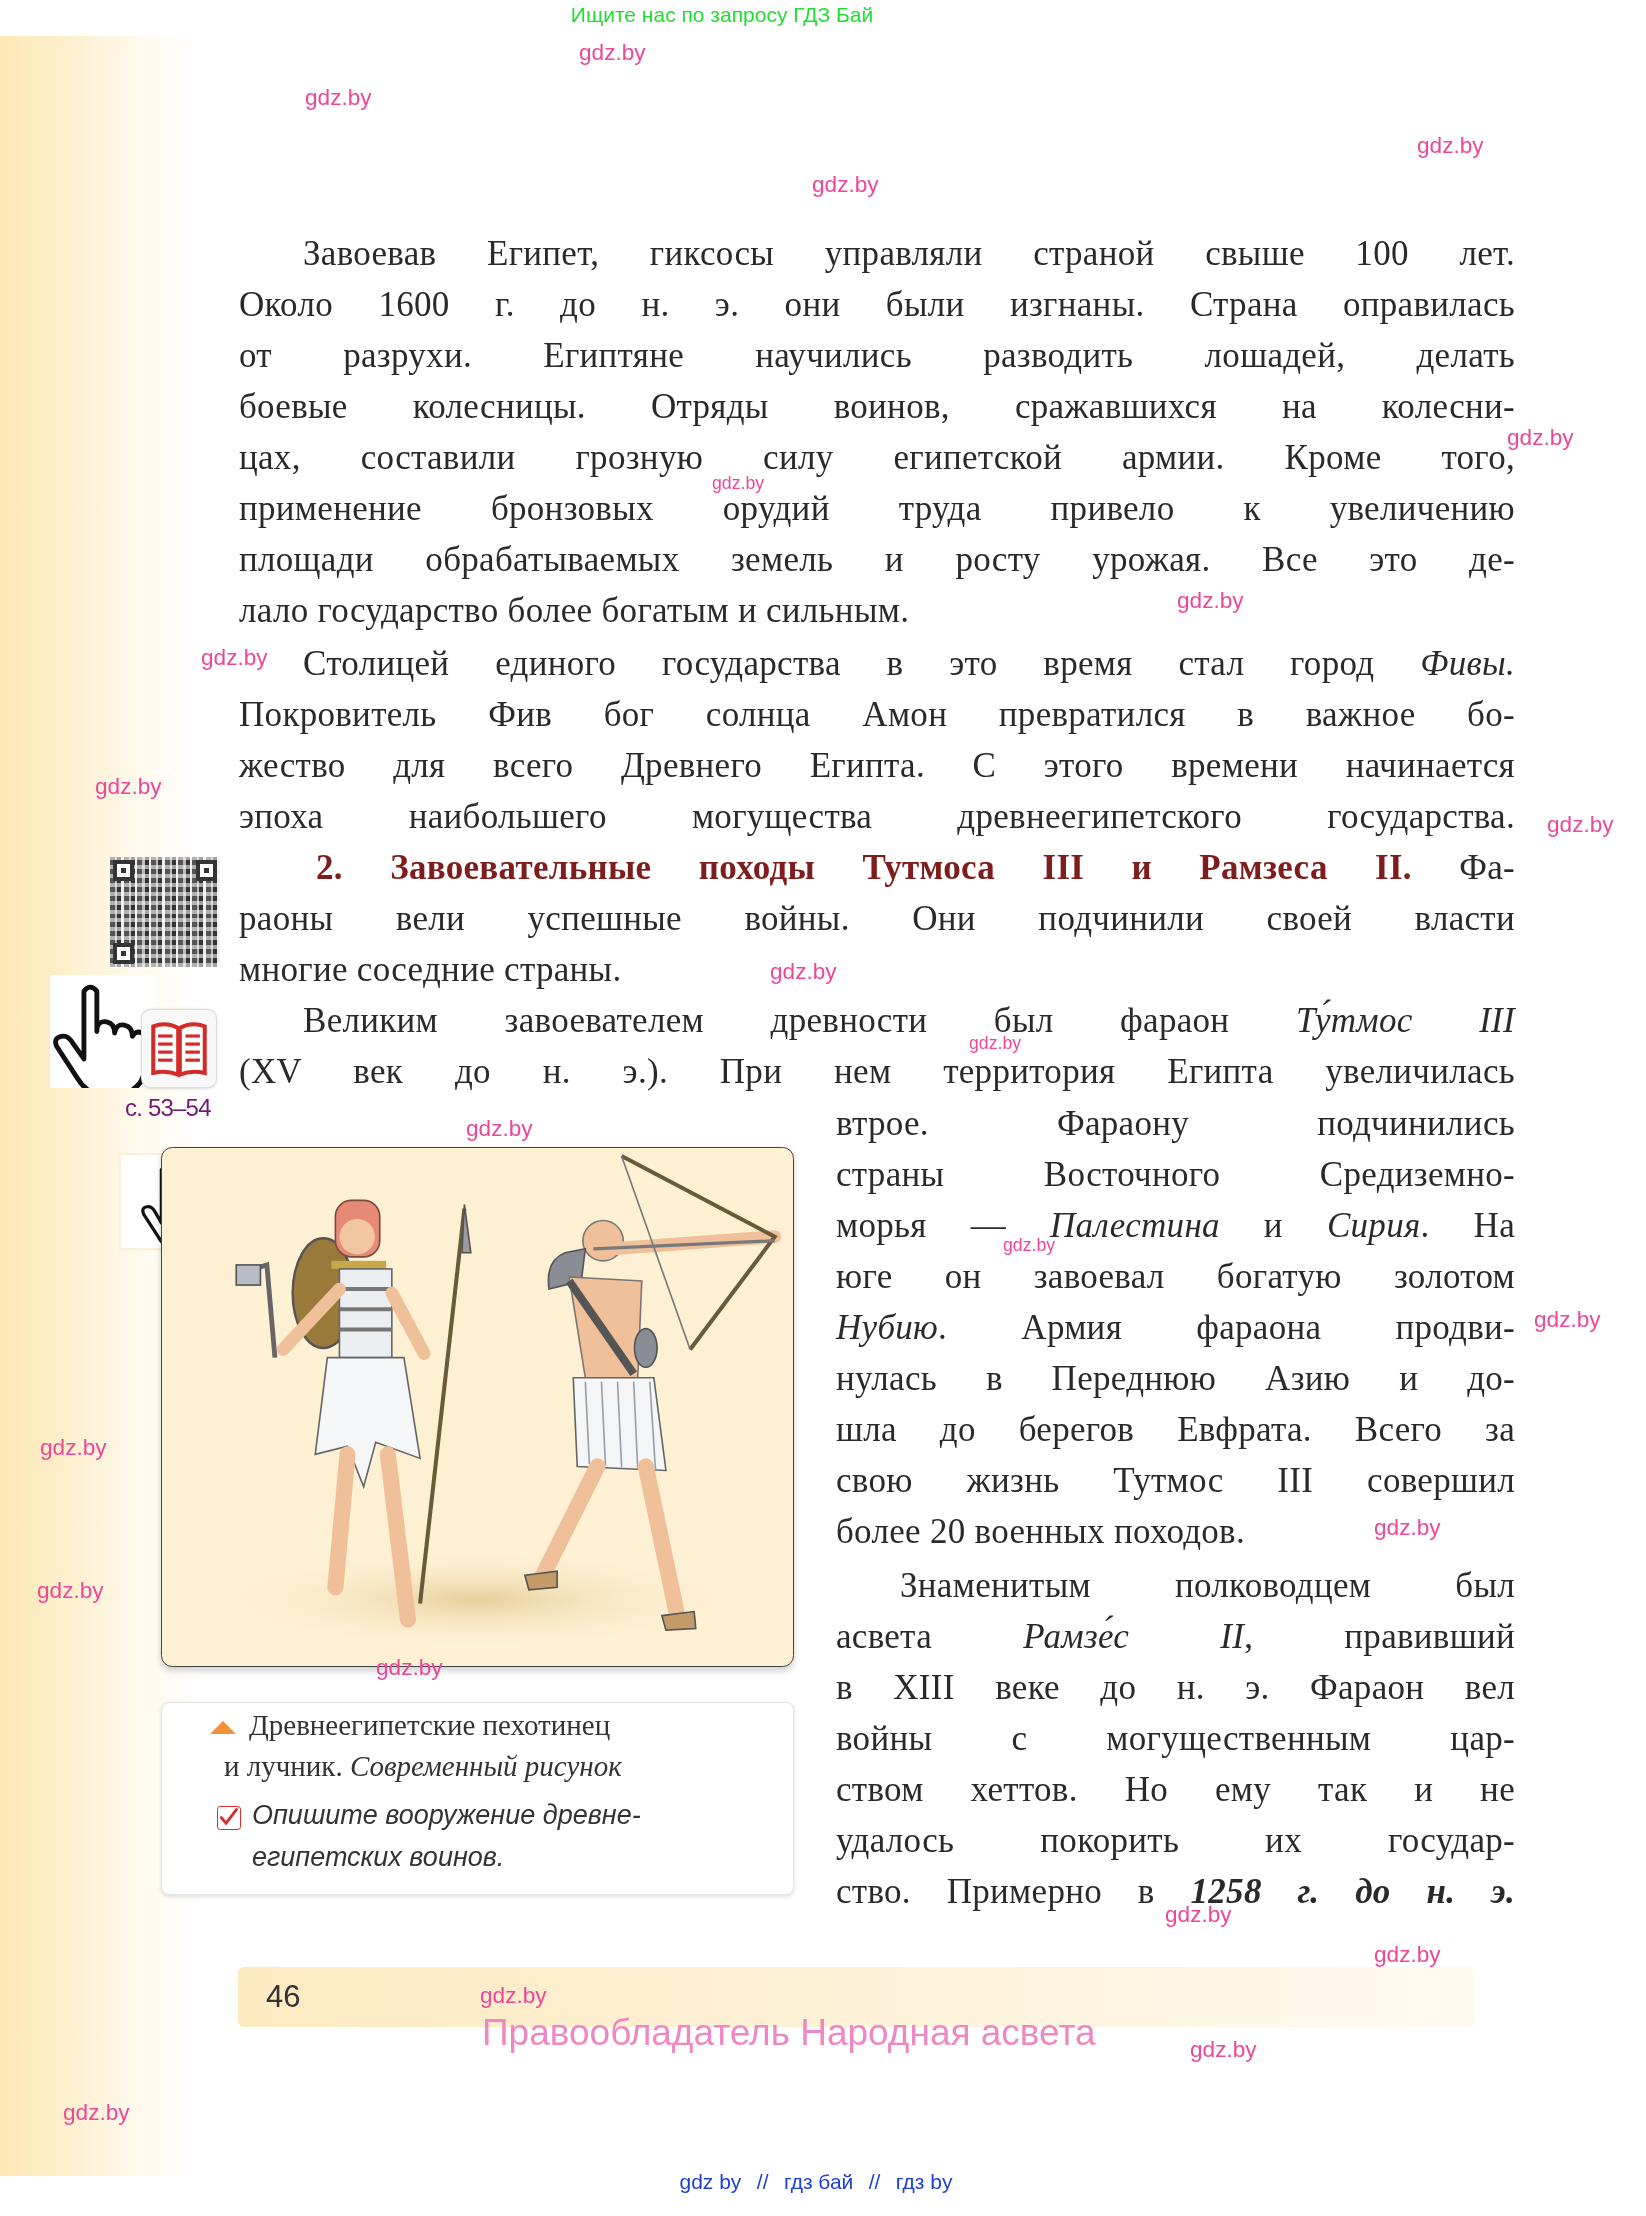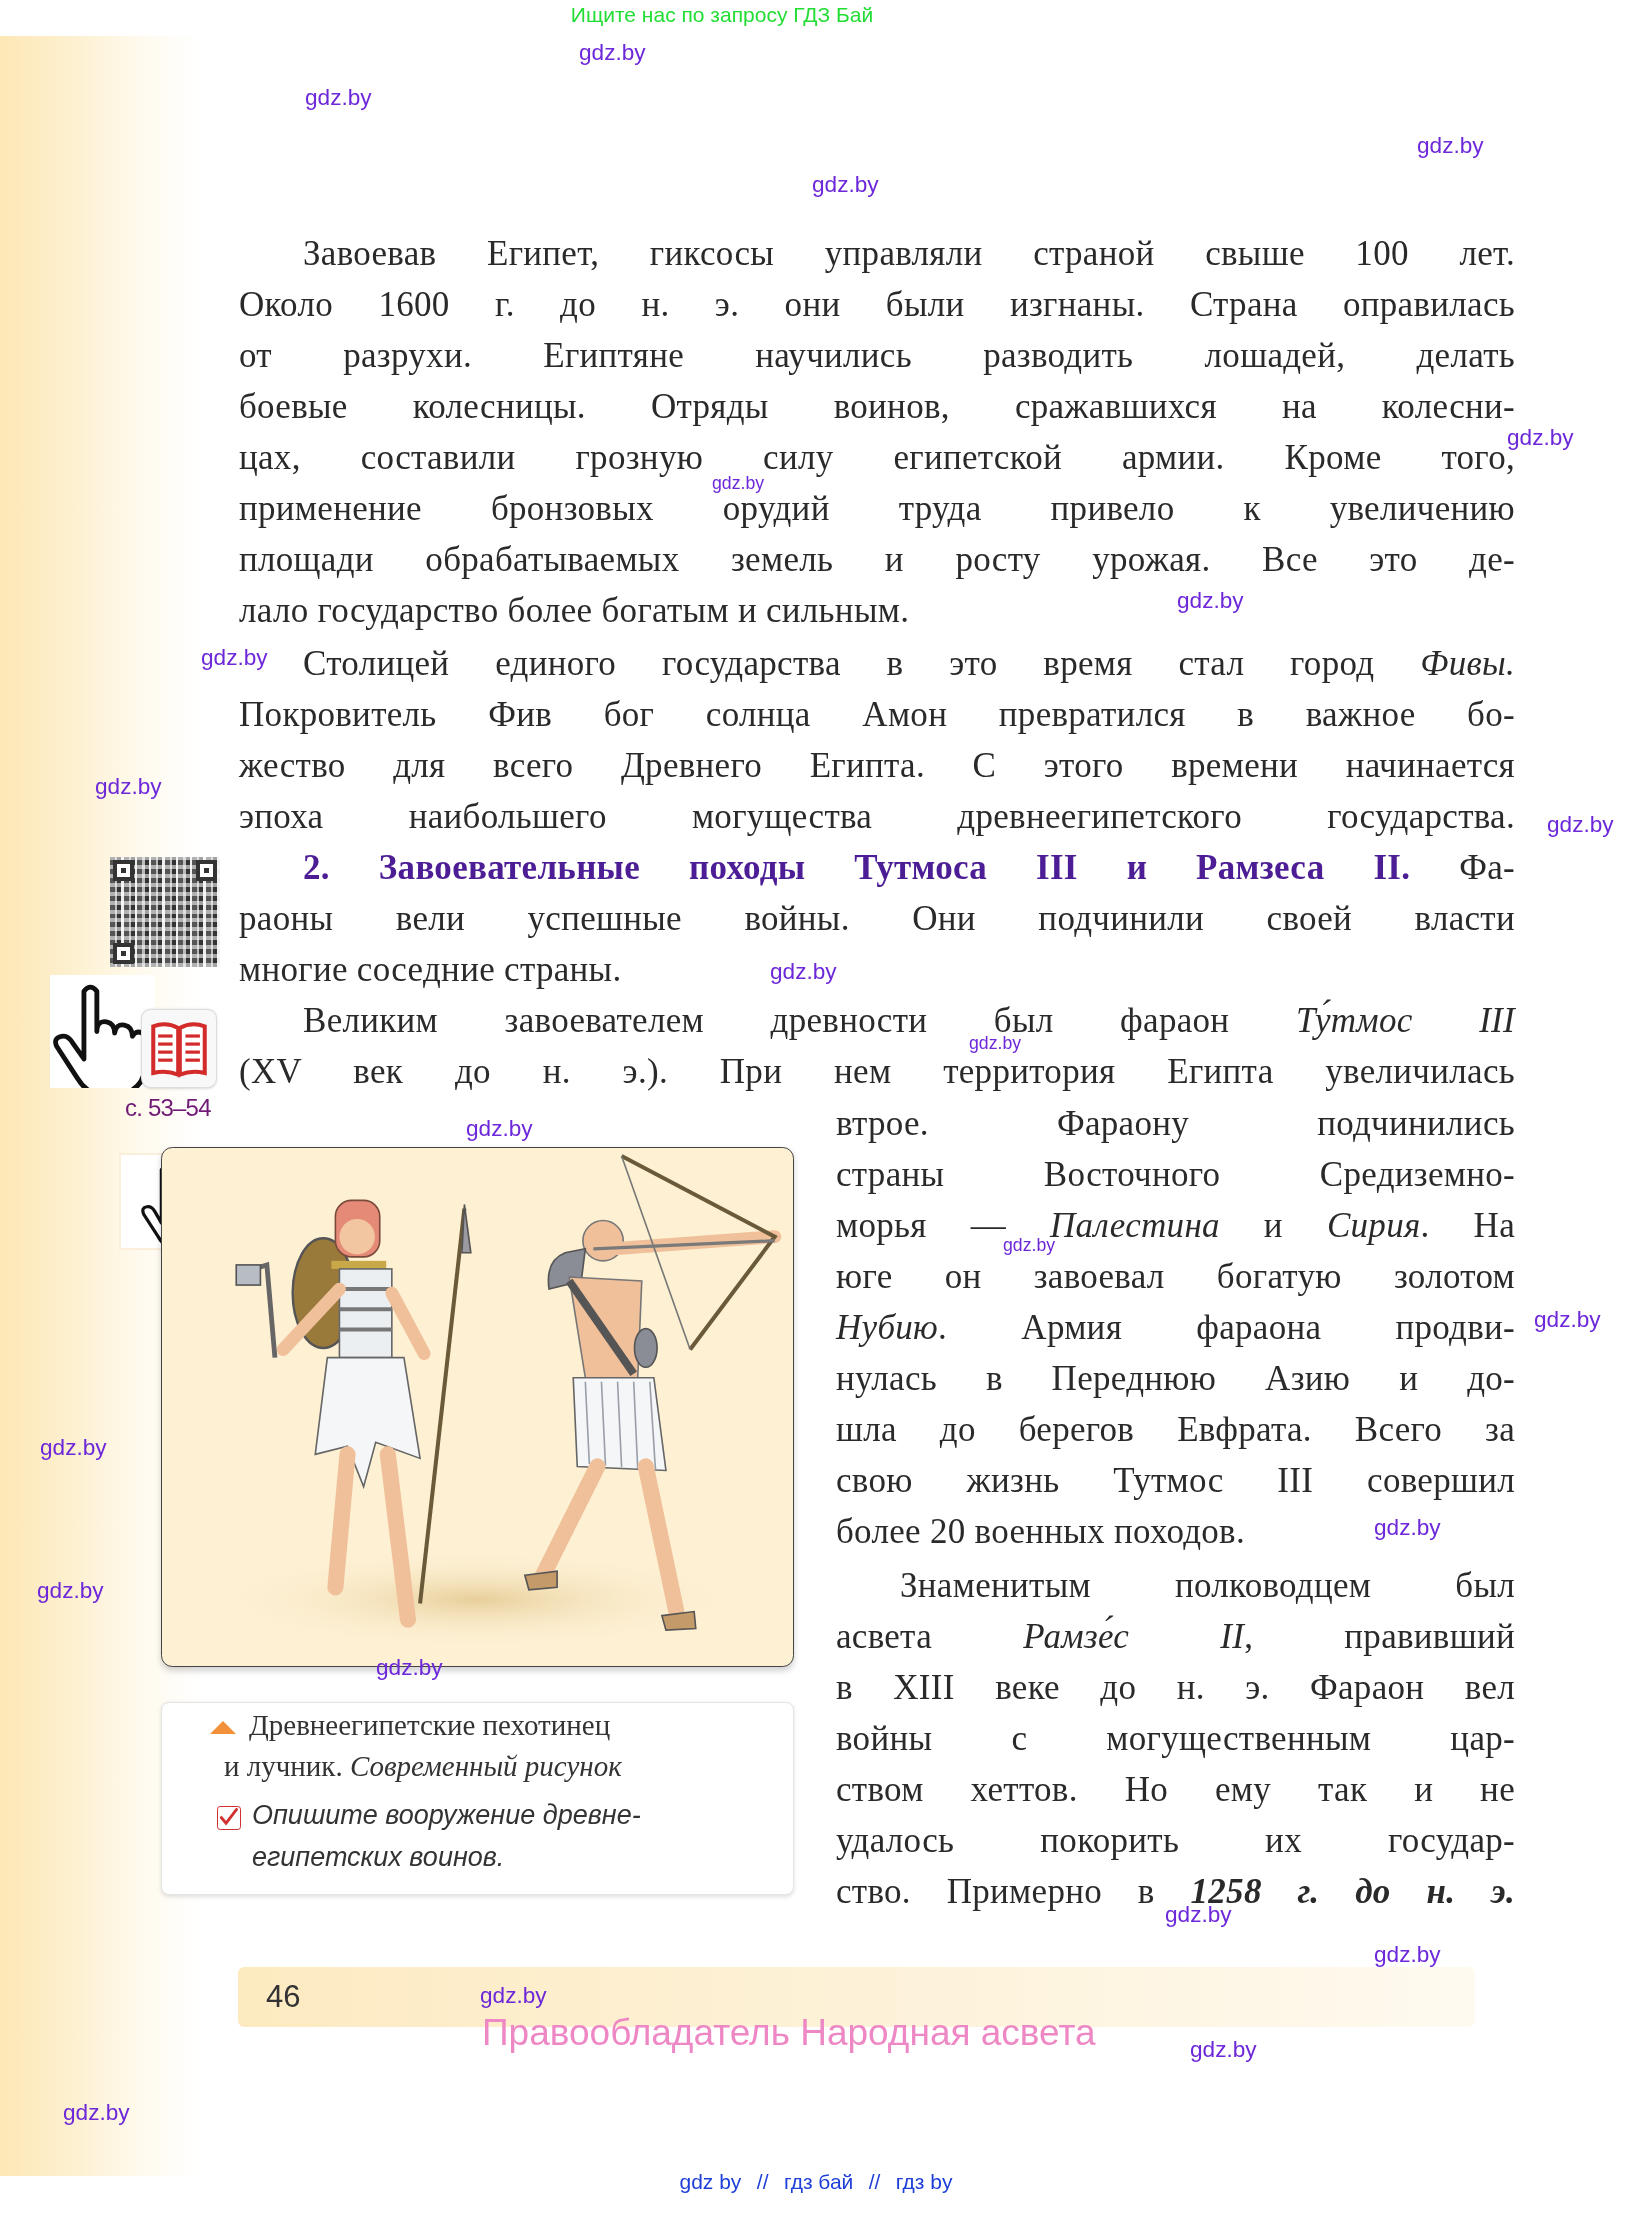--- a/index.html
+++ b/index.html
@@ -11,33 +11,33 @@
   .margin-strip {
     position:absolute; left:0; top:36px; width:201px; height:2140px;
     background:linear-gradient(to right,#fde7b5 0%,#fdf0cf 35%,#fffaee 70%,#ffffff 100%);
   }
   .top-banner {
     position:absolute; left:0; top:3.2px; width:1444px; text-align:center;
     font-family:"Liberation Sans","DejaVu Sans",sans-serif; font-size:21px; color:#22dd33;
   }
   .wm {
     position:absolute; font-family:"Liberation Sans","DejaVu Sans",sans-serif;
-    font-size:22.6px; color:#6d28d9; white-space:nowrap;
+    font-size:22.6px; color:#ec4899; white-space:nowrap;
   }
   .wm.small { font-size:17.7px; }
   .para {
     position:absolute; left:239px; width:1276px;
     font-size:35px; line-height:51px; color:#2a2a2a;
     text-align:justify; text-align-last:justify; letter-spacing:0.3px;
   }
   .line { display:block; height:51px; text-align:justify; text-align-last:justify; white-space:nowrap; overflow:visible; }
   .line.last { text-align-last:left; }
   .line.indent { padding-left:64px; }
   .col2 { left:836px; width:679px; }
-  .red { color:#4c1d95; font-weight:bold; }
+  .red { color:#7f1d1d; font-weight:bold;margin-left:13px; }
   .it { font-style:italic; }
   .bi { font-style:italic; font-weight:bold; }
   .qr {
     position:absolute; left:110px; top:857px; width:110px; height:110px;
     background:
       repeating-linear-gradient(0deg, rgba(255,255,255,0.55) 0 4px, transparent 4px 8.9px),
       repeating-linear-gradient(90deg, #555 0 4.8px, #bbb 4.8px 7.3px, #333 7.3px 11.3px, #eee 11.3px 13.7px);
   }
   .qr .fp { position:absolute; width:21px; height:21px; border:4px solid #333; background:#fff; box-sizing:border-box; }
   .qr .fp::after { content:""; position:absolute; left:4px; top:4px; width:4.8px; height:4.8px; background:#333; }

